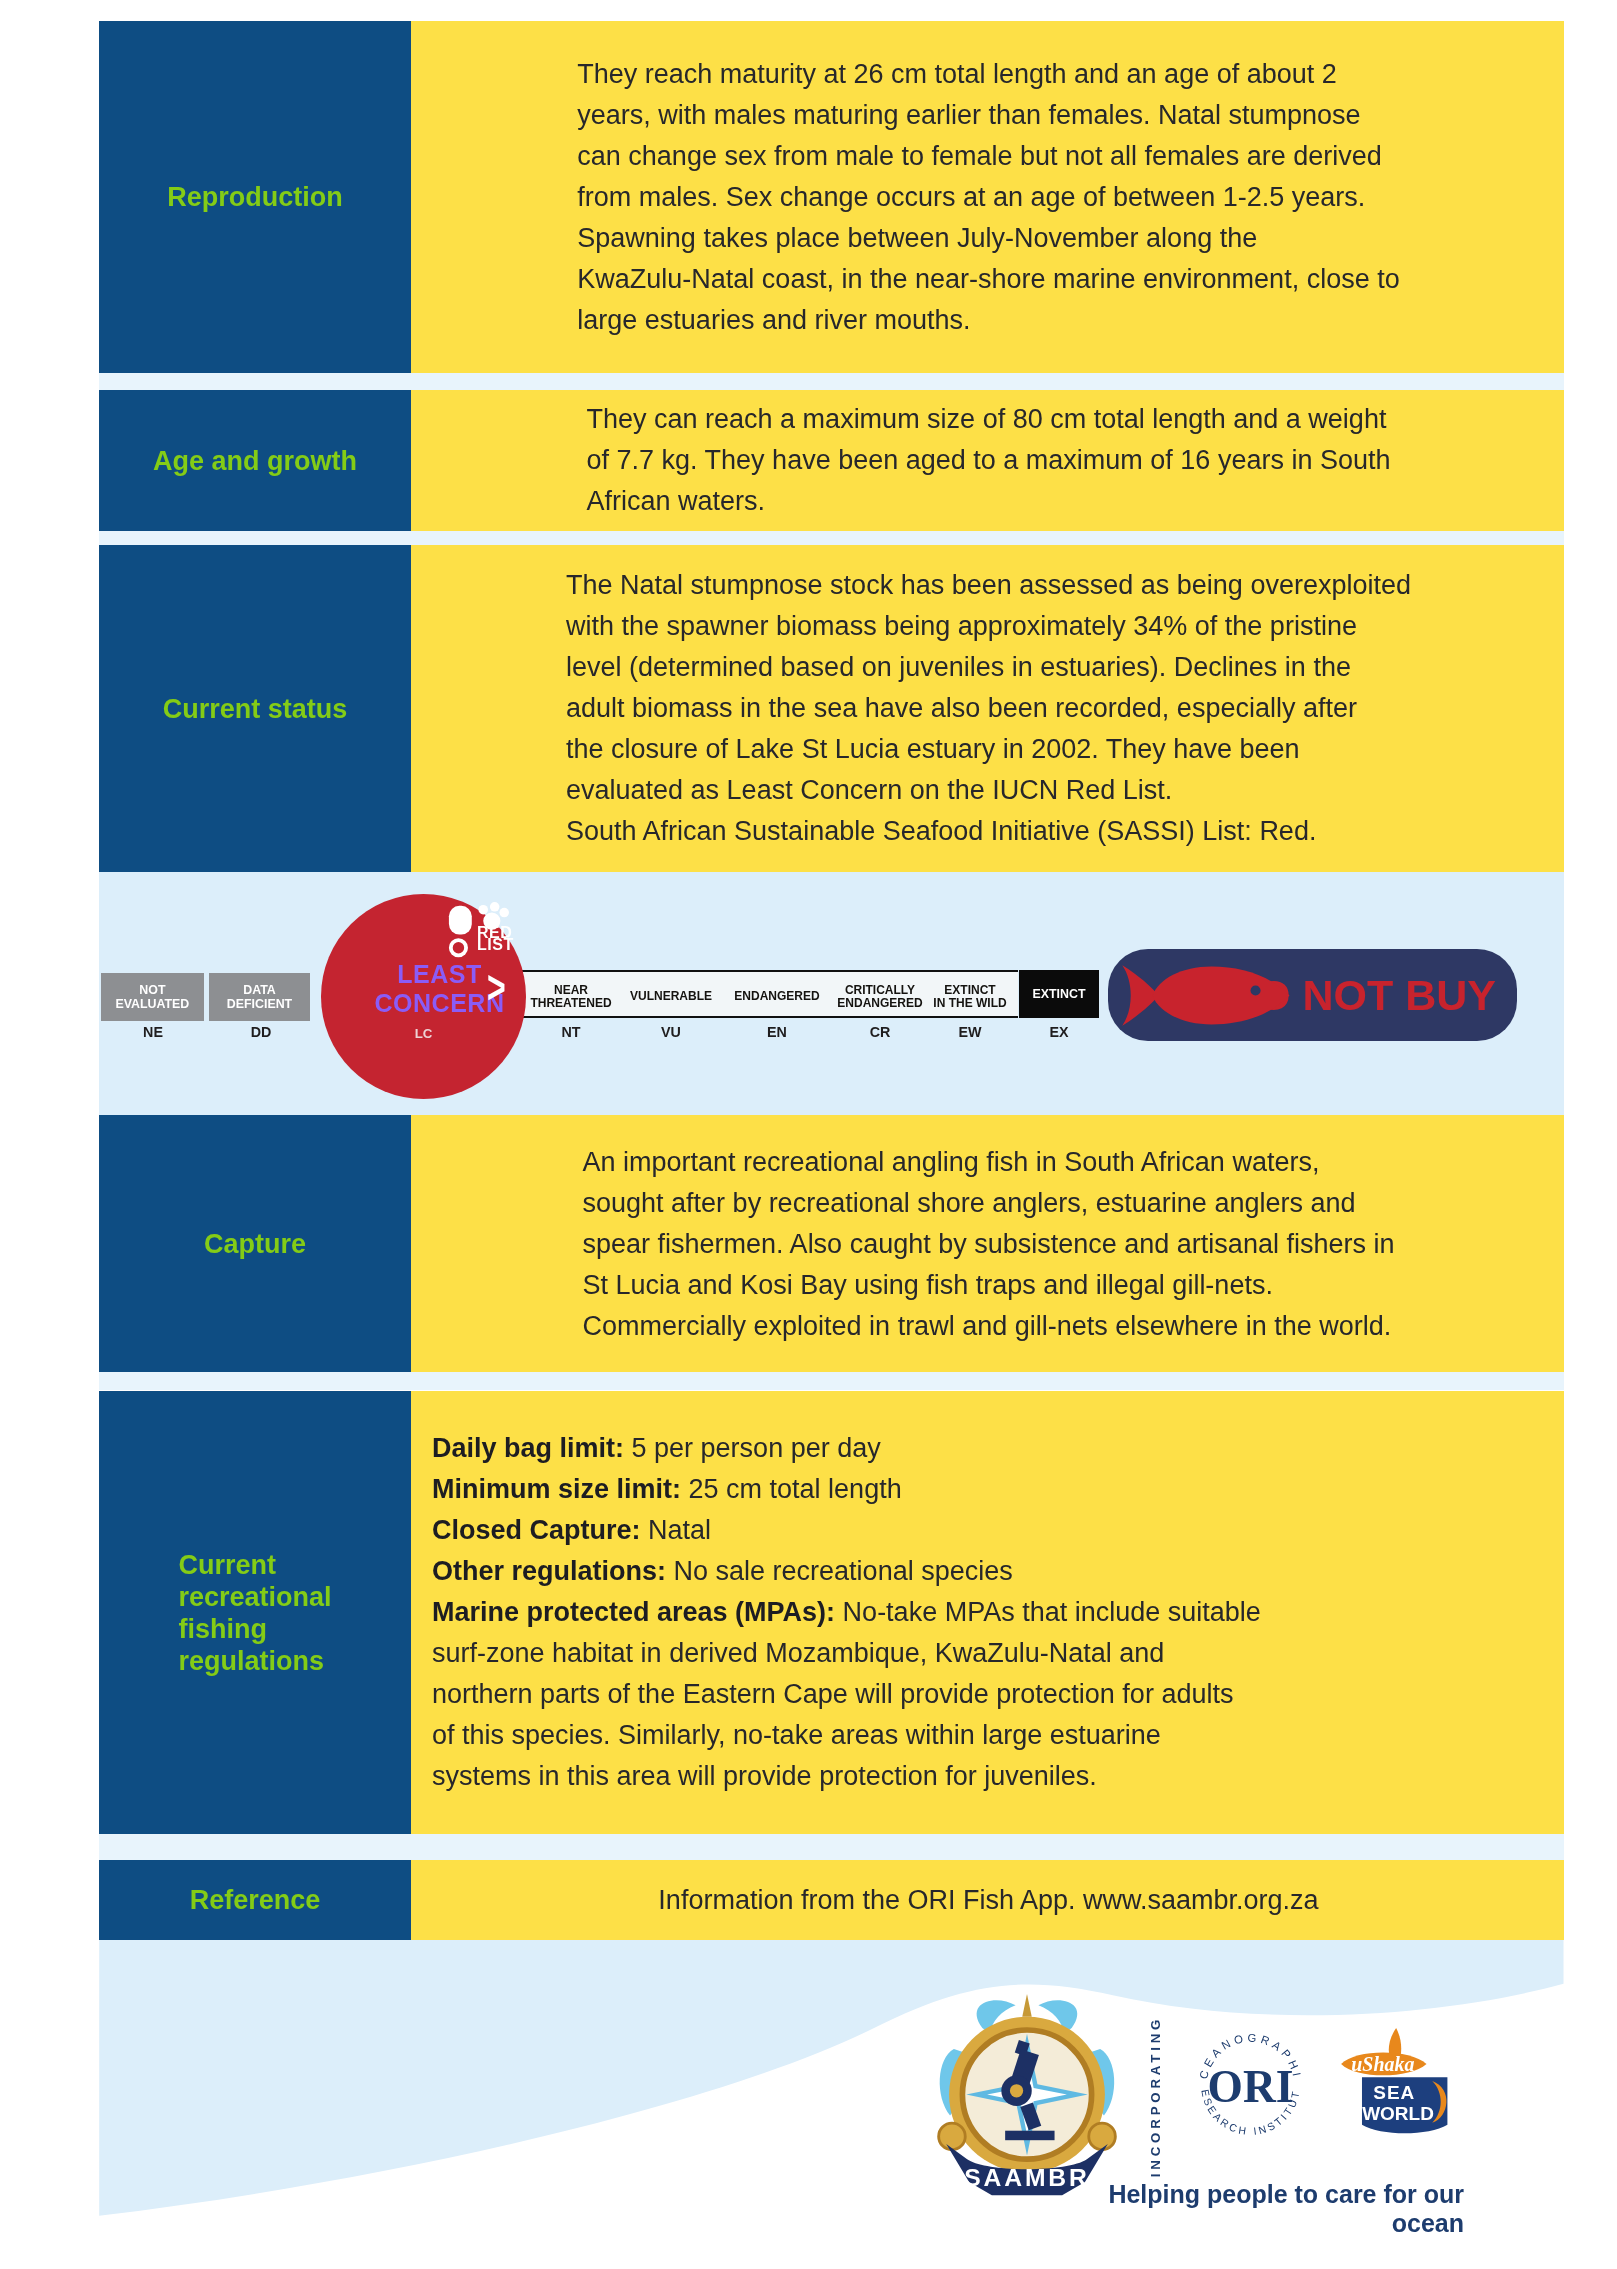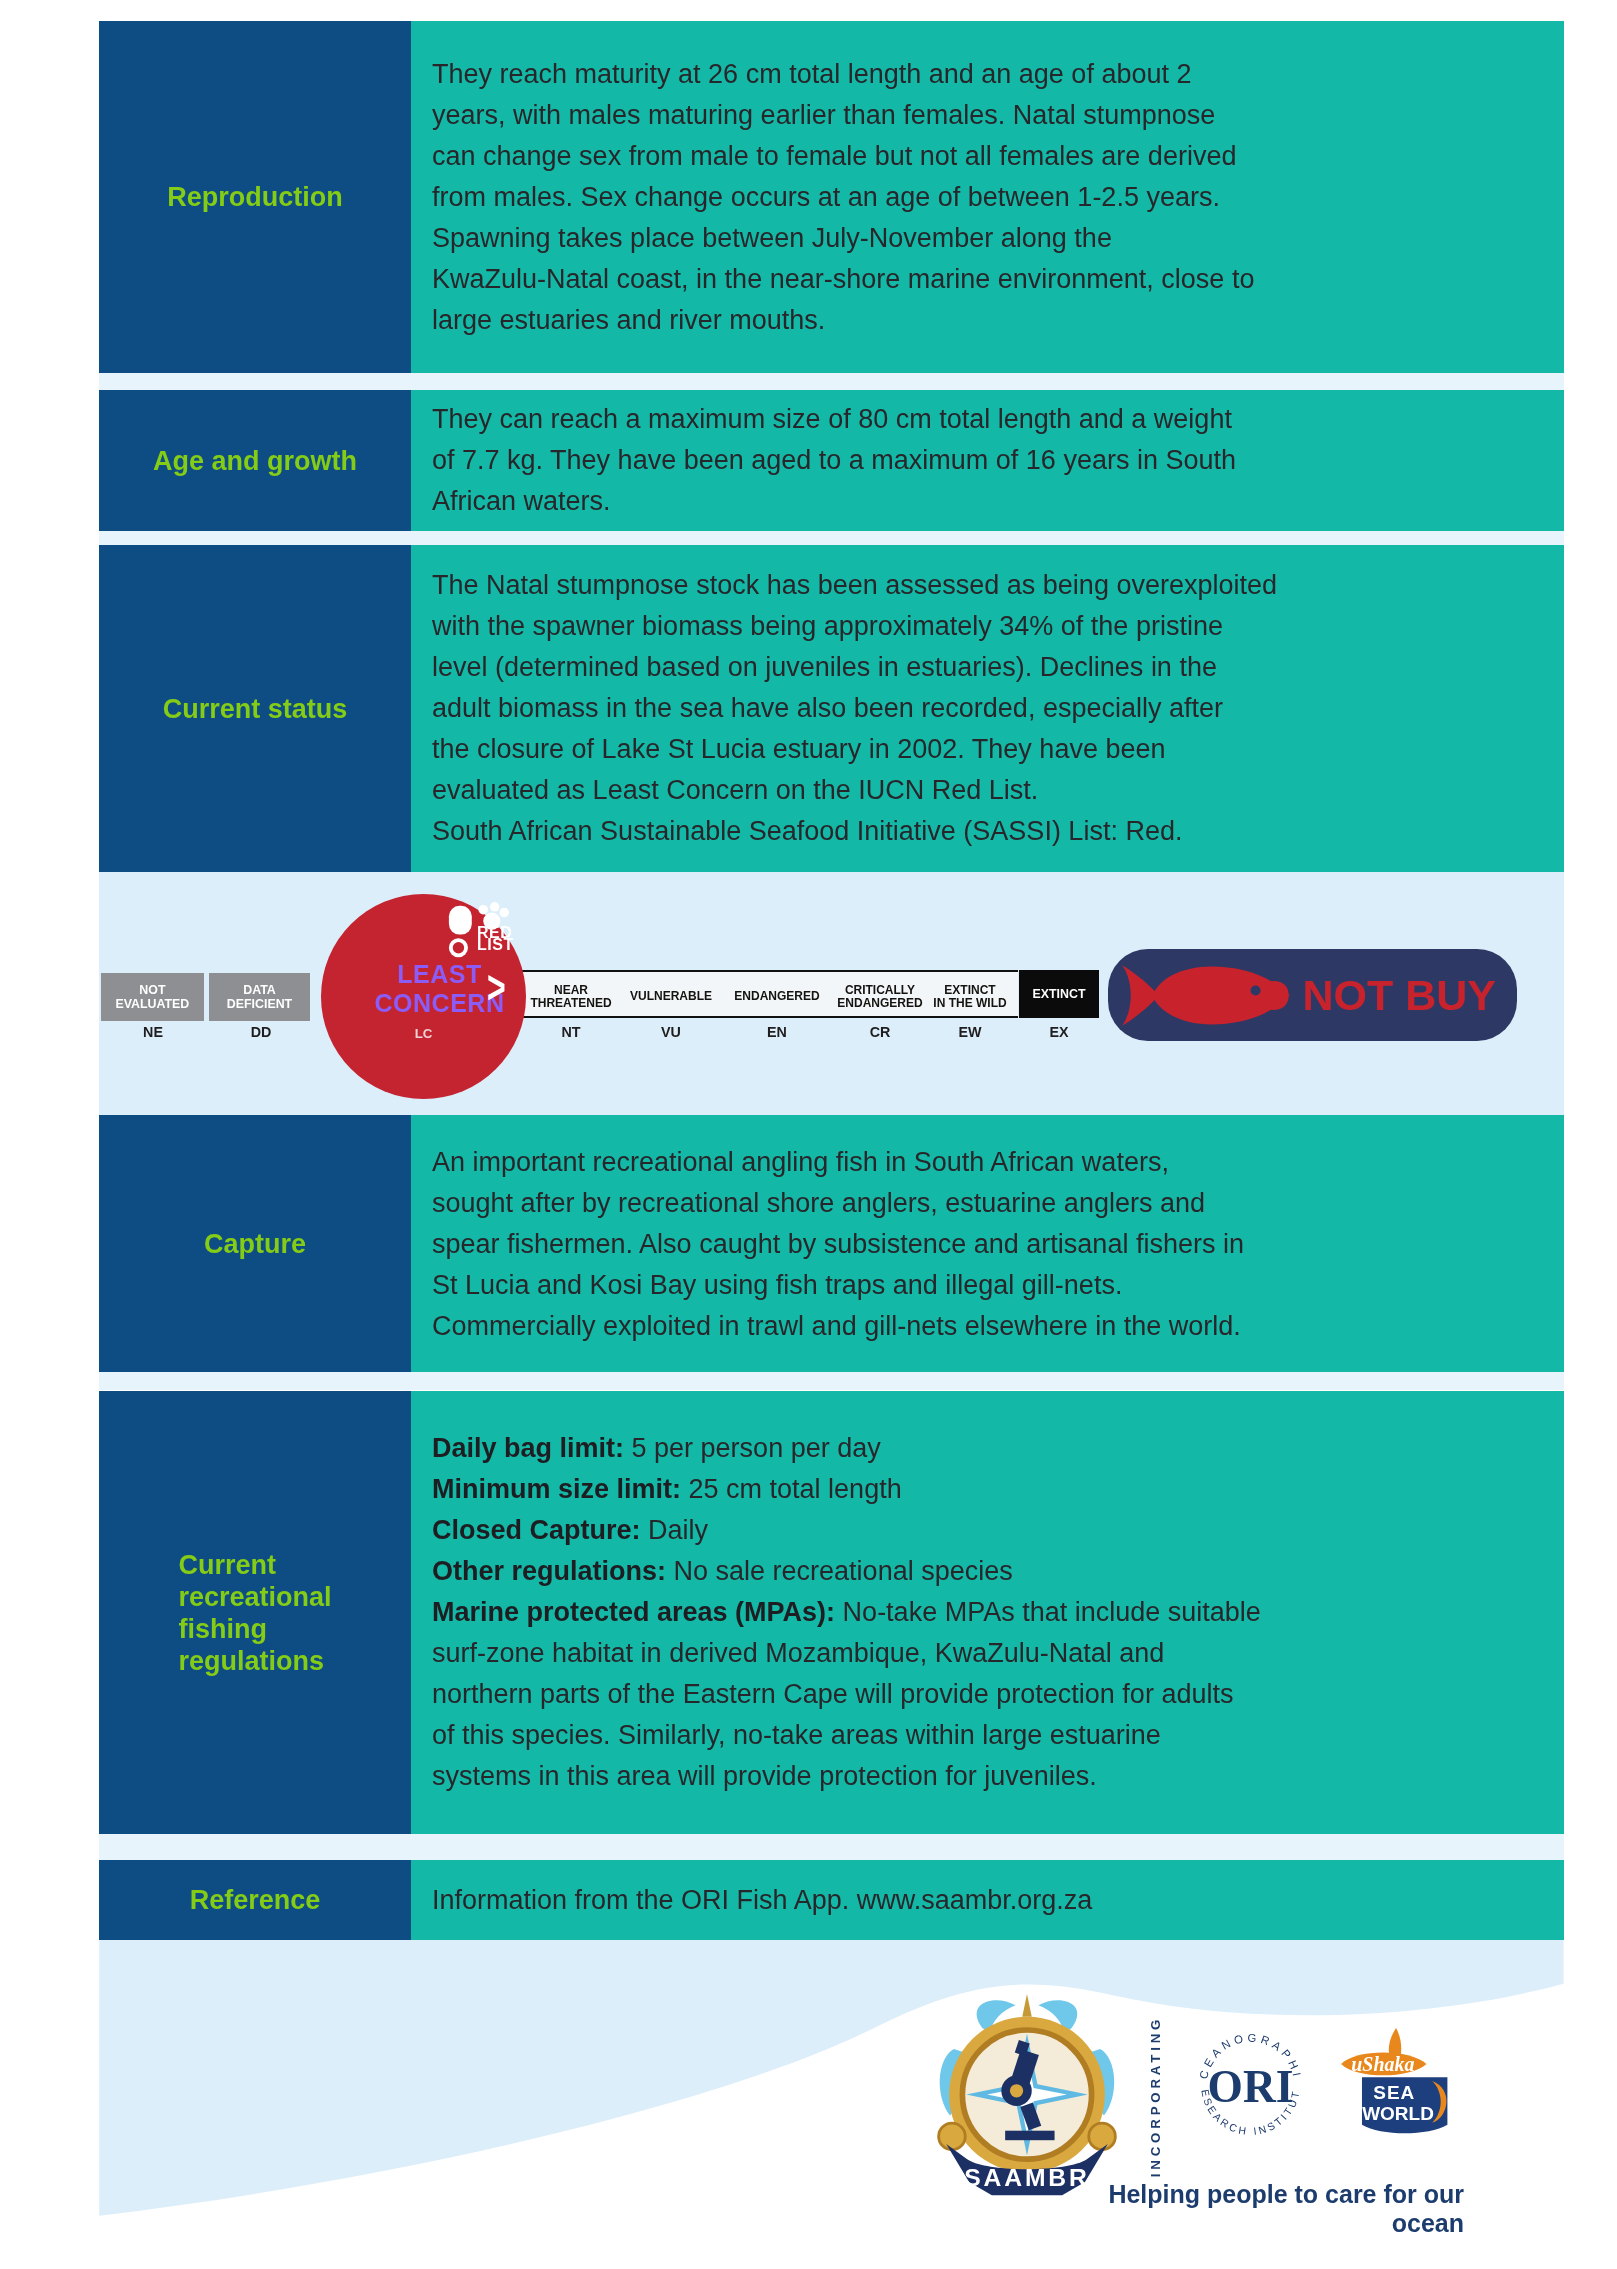--- a/index.html
+++ b/index.html
@@ -7,23 +7,23 @@
         font-family:"Liberation Sans",sans-serif;}
   .abs{position:absolute;}
   .pre{white-space:pre-line;}
 
   
   .row{position:absolute;left:99px;width:1465px;display:flex;}
   .gapstrip{position:absolute;left:99px;width:1465px;background:#e8f4fc;}
   .label-cell{width:312px;flex:0 0 312px;background:#0e4d83;color:#84cc16;
               display:flex;align-items:center;justify-content:center;
               font-weight:bold;font-size:27px;line-height:30px;}
-  .content-cell{flex:1;background:#14b8a6;color:#27272b;
+  .content-cell{flex:1;background:#fde047;color:#27272b;
                 display:flex;align-items:center;
-                font-size:27px;line-height:41px;padding:9.5px 19px 9.5px 21px;box-sizing:border-box;}
+                font-size:27px;line-height:41px;padding:9.5px 19px 9.5px 21px;box-sizing:border-box;justify-content:center;}
 
   
   .reg-lines{width:100%;}
   .reg-line{font-size:27px;line-height:41px;color:#27272b;}
   .reg-line .b{font-weight:bold;color:#1d1d22;}
 
   
   .iucn-band{position:absolute;left:99px;top:872px;width:1465px;height:243px;background:#dceefa;}
   .gray-box{position:absolute;top:101px;height:48px;background:#8d8f92;color:#ffffff;
             display:flex;align-items:center;justify-content:center;text-align:center;
@@ -179,21 +179,21 @@
 
   <div class="row" style="top:1391px;height:443px;">
     <div class="label-cell pre" style="line-height:32px;">Current
 recreational
 fishing
 regulations</div>
     <div class="content-cell">
       <div class="reg-lines">
         <div class="reg-line"><span class="b">Daily bag limit:</span><span> 5 per person per day</span></div>
         <div class="reg-line"><span class="b">Minimum size limit:</span><span> 25 cm total length</span></div>
-        <div class="reg-line"><span class="b">Closed Capture:</span><span> Daily</span></div>
+        <div class="reg-line"><span class="b">Closed Capture:</span><span> Natal</span></div>
         <div class="reg-line"><span class="b">Other regulations:</span><span> No sale recreational species</span></div>
         <div class="reg-line"><span class="b">Marine protected areas (MPAs):</span><span> No-take MPAs that include suitable</span></div>
         <div class="reg-line"><span>surf-zone habitat in derived Mozambique, KwaZulu-Natal and</span></div>
         <div class="reg-line"><span>northern parts of the Eastern Cape will provide protection for adults</span></div>
         <div class="reg-line"><span>of this species. Similarly, no-take areas within large estuarine</span></div>
         <div class="reg-line"><span>systems  in this area will provide protection for juveniles.</span></div>
       </div>
     </div>
   </div>
   <div class="gapstrip" style="top:1834px;height:27px;"></div>

